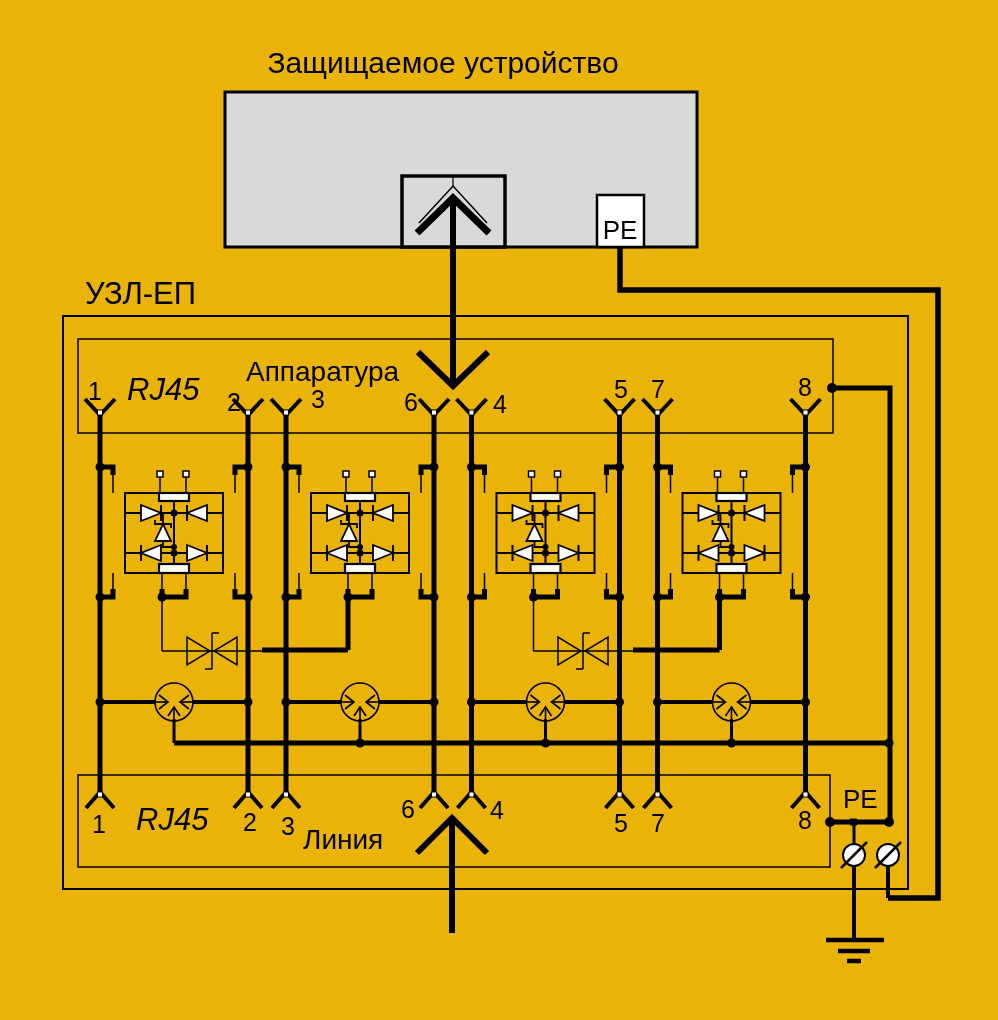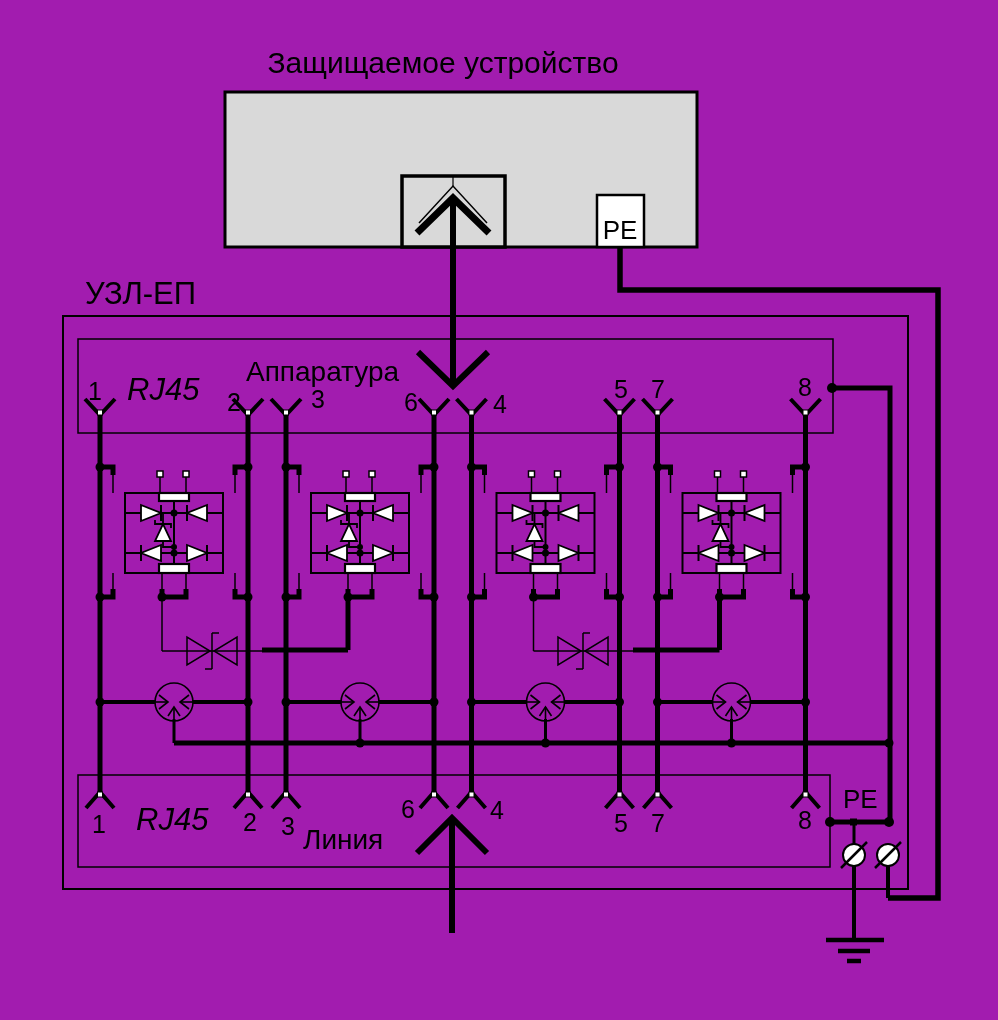--- a/index.html
+++ b/index.html
@@ -1,16 +1,16 @@
 <!DOCTYPE html>
 <html><head>
 <meta charset="utf-8">
 <style>
   html,body{margin:0;padding:0;background:#ffffff;}
-  .stage{width:998px;height:1020px;position:relative;background:#a21caf;overflow:hidden;}
+  .stage{width:998px;height:1020px;position:relative;background:#eab308;overflow:hidden;}
   svg{display:block;}
   text{font-family:"Liberation Sans","DejaVu Sans",sans-serif;fill:#000;}
   .t-title{font-size:30px;}
   .t-dev{font-size:31px;}
   .t-rj{font-size:31px;font-style:italic;}
   .t-port{font-size:28px;}
   .t-pe{font-size:26px;}
   .t-pin{font-size:25px;}
 </style>
 </head>

